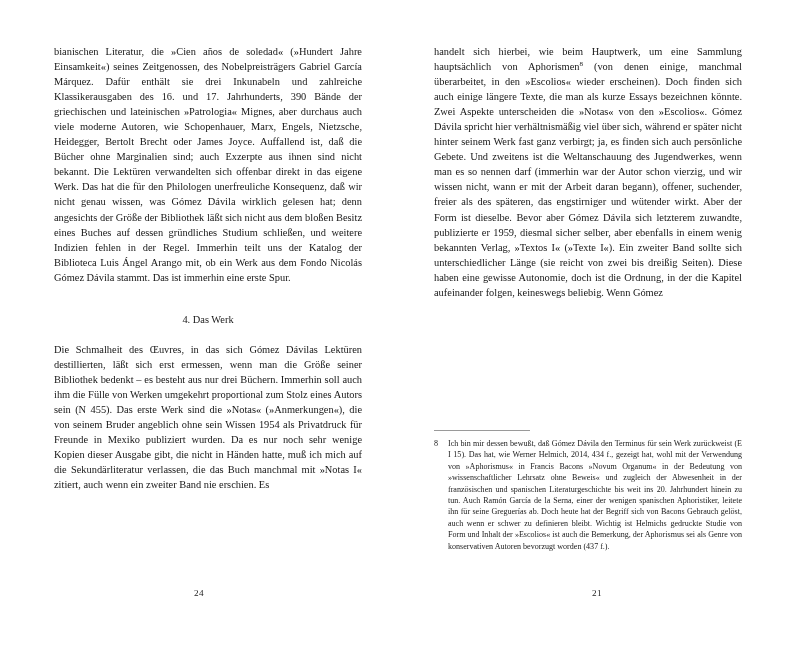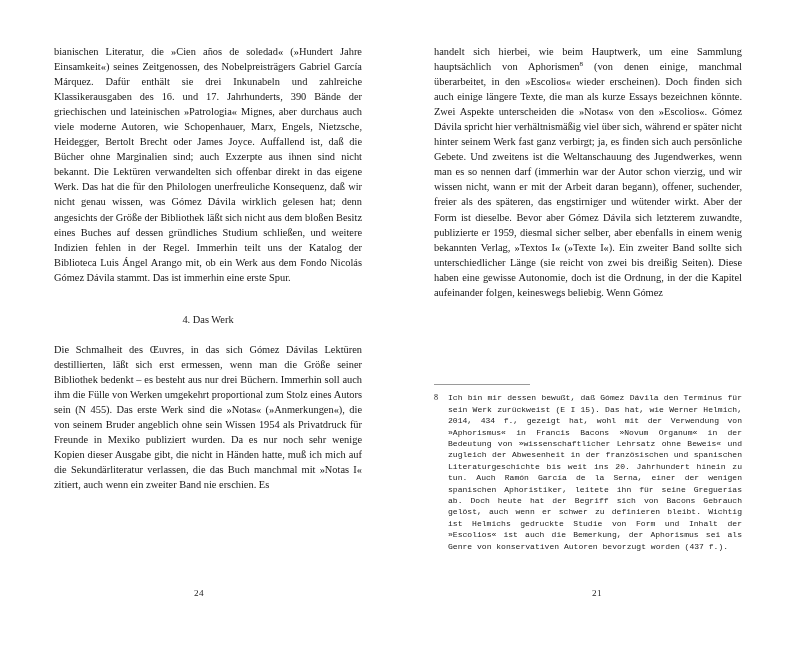--- a/index.html
+++ b/index.html
@@ -72,21 +72,21 @@
     color: #1a1a1a;
     display: flex;
   }
   .fn-marker {
     width: 14px;
     flex: 0 0 14px;
     font-size: 8.05px;
     line-height: 11.4px;
   }
   .fn-body { flex: 1 1 auto; }
-  .fn-body p { margin: 0; text-indent: 0; font-family: Liberation Mono, monospace; }
+  .fn-body p { margin: 0; text-indent: 0; }
   .folio {
     position: absolute;
     bottom: 50px;
     left: 0;
     right: 0;
     text-align: center;
     font-size: 9.2px;
     color: #222;
     letter-spacing: 0.3px;
   }

